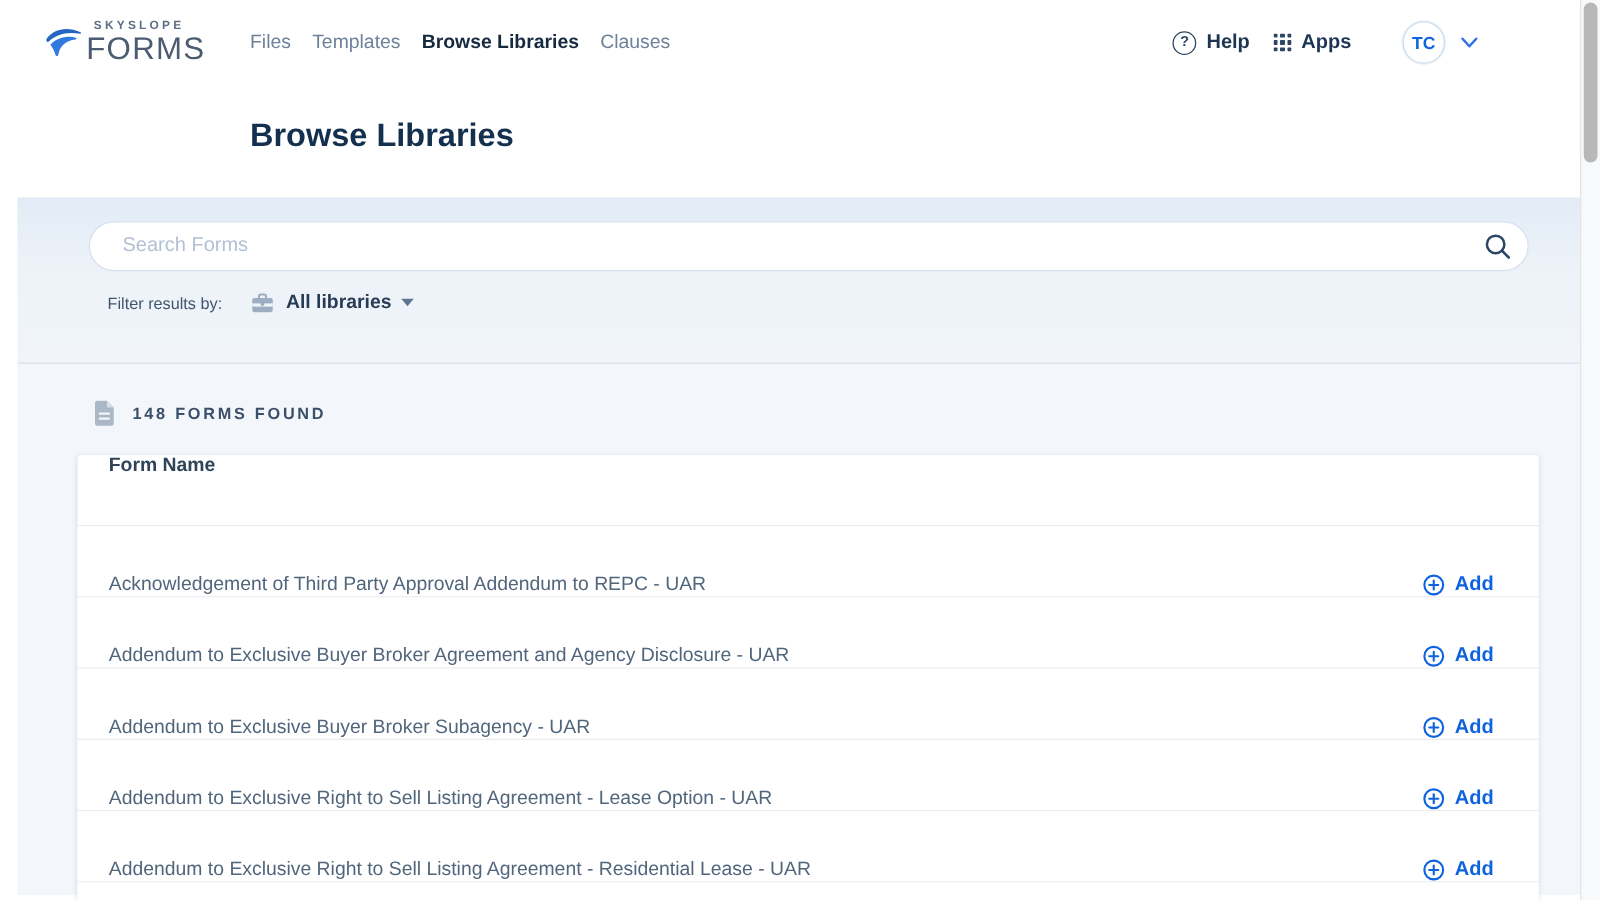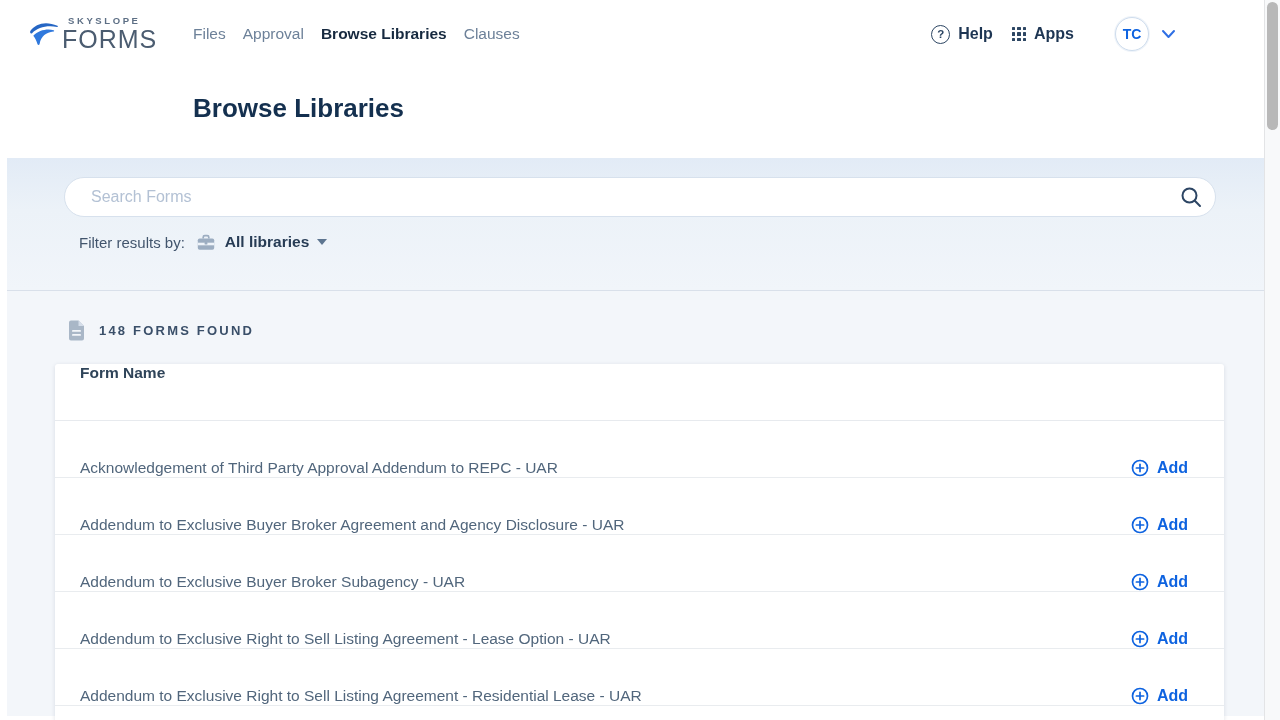--- a/index.html
+++ b/index.html
@@ -1,19 +1,19 @@
 <!DOCTYPE html>
 <html><head>
 <meta charset="utf-8">
 <style>
   * { margin:0; padding:0; box-sizing:border-box; }
   html,body { width:1280px; height:720px; overflow:hidden; background:#fff;
               font-family:"Liberation Sans", sans-serif; }
   .viewport { position:relative; width:1280px; height:720px; }
-  .content { position:absolute; left:7px; top:0; width:1264px; height:720px; }
+  .content { position:absolute; left:14px; top:0; width:1264px; height:720px; }
 
   
   .topbar { height:158px; background:#fff; padding-top:14px; }
   .topbar-row { display:flex; align-items:center; height:40px; padding:0 95px 0 22px; }
 
   .logo { display:flex; align-items:center; width:164px; cursor:pointer; }
   .logo-icon { width:31px; height:32px; margin-right:2px; flex:none; }
   .logo-text { display:flex; flex-direction:column; line-height:1; }
   .logo-top { font-size:9.5px; font-weight:700; letter-spacing:2.6px; color:#5d6f85; padding-left:6px; margin-bottom:1px; }
   .logo-bottom { font-size:25px; font-weight:500; letter-spacing:1px; color:#4b5c70; }
@@ -45,21 +45,21 @@
   .search-band { height:132px; background:linear-gradient(180deg,#e2ebf6 0%,#ecf2f8 40%,#f1f5fa 100%);
                  padding:19px 0 0 57px; }
   .search-wrap { position:relative; width:1152px; }
   .search-input { width:1152px; height:40px; border:1px solid #d7e1ed; border-radius:20px;
                   background:#fff; padding:0 52px 0 26px; font-size:16px; color:#33465e; outline:none;
                   font-family:"Liberation Sans", sans-serif; }
   .search-input::placeholder { color:#b3c1d4; }
   .search-icon-btn { position:absolute; right:13px; top:9px; width:23px; height:23px;
                      background:none; border:none; cursor:pointer; padding:0; display:flex; }
   .filter-row { display:flex; align-items:center; margin:16px 0 0 15px; }
-  .filter-label { font-size:15px; color:#42556d; margin-right:12px; }
+  .filter-label { font-size:13px; color:#42556d; margin-right:23px; }
   .briefcase { margin-right:10px; display:flex; }
   .filter-value-btn { display:flex; align-items:center; gap:8px; background:none; border:none;
                       cursor:pointer; font-family:"Liberation Sans", sans-serif;
                       font-size:15.5px; font-weight:700; color:#273c55; }
   .caret-down { width:0; height:0; border-left:5px solid transparent; border-right:5px solid transparent;
                 border-top:6px solid #5d7590; }
 
   
   .results { height:426px; background:#f3f6fa; border-top:1px solid #d9e0ea; padding-top:28px; }
   .count-row { display:flex; align-items:center; margin-left:61px; height:22px; }
@@ -101,21 +101,21 @@
           <div class="logo-text">
             <span class="logo-top">SKYSLOPE</span>
             <span class="logo-bottom">FORMS</span>
           </div>
         </div>
 
         <nav class="nav">
 
             <a class="nav-item">Files</a>
 
-            <a class="nav-item">Approval</a>
+            <a class="nav-item">Templates</a>
 
             <a class="nav-item active">Browse Libraries</a>
 
             <a class="nav-item">Clauses</a>
           </nav>
 
         <div class="actions">
           <div class="icon-label-btn help-btn">
             <span class="help-icon">?</span>
             <span>Help</span>

